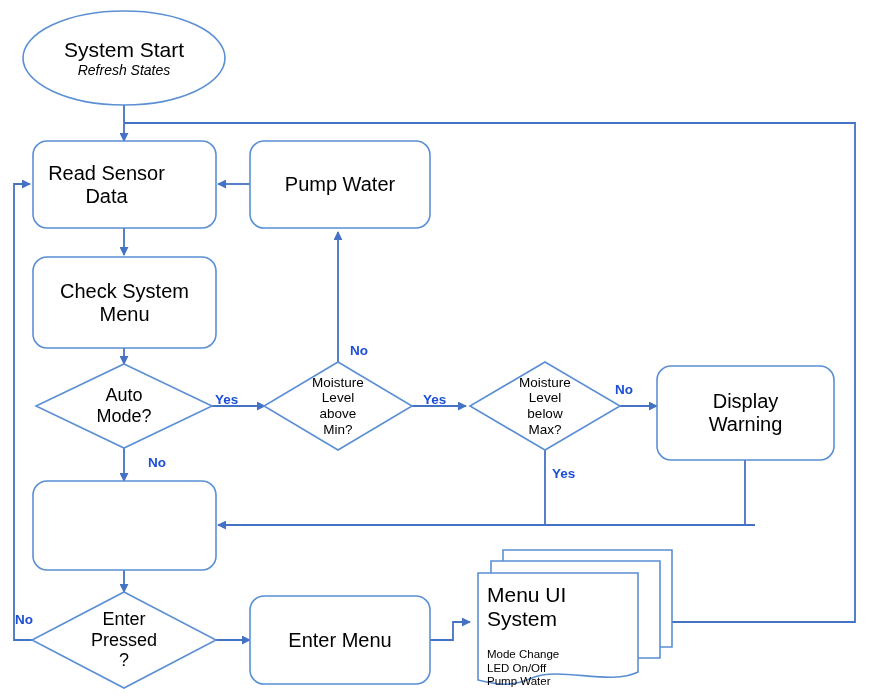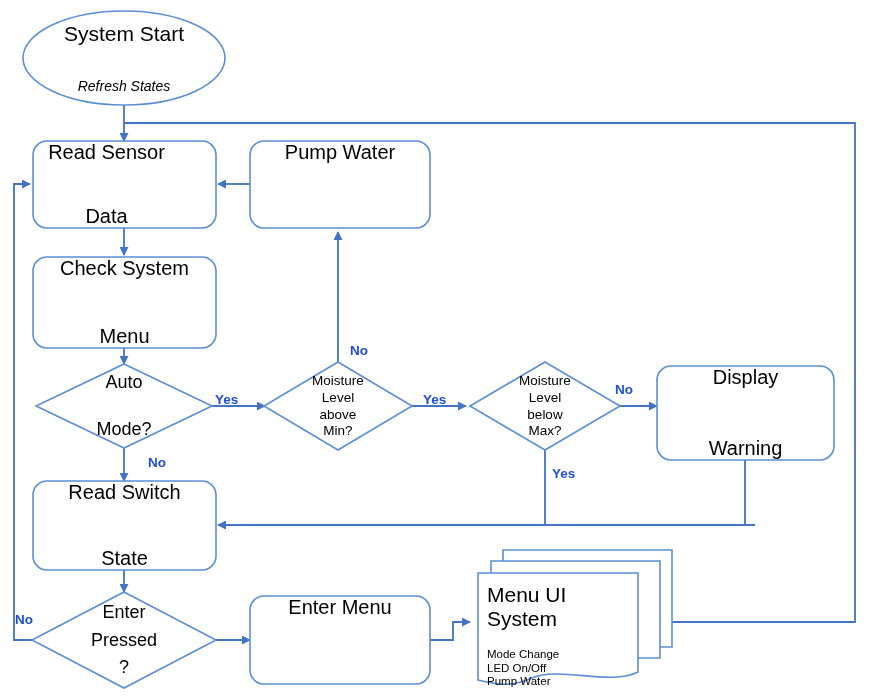--- a/index.html
+++ b/index.html
@@ -19,21 +19,21 @@
     position: absolute;
     left: 0;
     top: 0;
     width: 878px;
     height: 700px;
   }
   .node-text {
     position: absolute;
     display: flex;
     align-items: center;
-    justify-content: space-between;
+    justify-content: center;
     flex-direction: column;
     text-align: center;
     color: #000000;
     pointer-events: none;
     line-height: 1.15;
   }
   .t-start-main { font-size: 21px; }
   .t-start-sub  { font-size: 14px; font-style: italic; }
   .t-proc       { font-size: 20px; }
   .t-dec-lg     { font-size: 18px; }
@@ -168,24 +168,20 @@
 
   <div class="node-text" style="left:250px; top:141px; width:180px; height:87px;">
     <div class="t-proc">Pump Water</div>
   </div>
 
   <div class="node-text" style="left:657px; top:366px; width:177px; height:94px;">
     <div class="t-proc">Display</div>
     <div class="t-proc">Warning</div>
   </div>
 
-  <div class="node-text" style="left:33px; top:481px; width:183px; height:89px;">
-    <div class="t-proc">Read Switch</div>
-    <div class="t-proc">State</div>
-  </div>
 
   <div class="node-text" style="left:62px; top:602px; width:124px; height:76px;">
     <div class="t-dec-lg">Enter</div>
     <div class="t-dec-lg">Pressed</div>
     <div class="t-dec-lg">?</div>
   </div>
 
   <div class="node-text" style="left:250px; top:596px; width:180px; height:88px;">
     <div class="t-proc">Enter Menu</div>
   </div>

